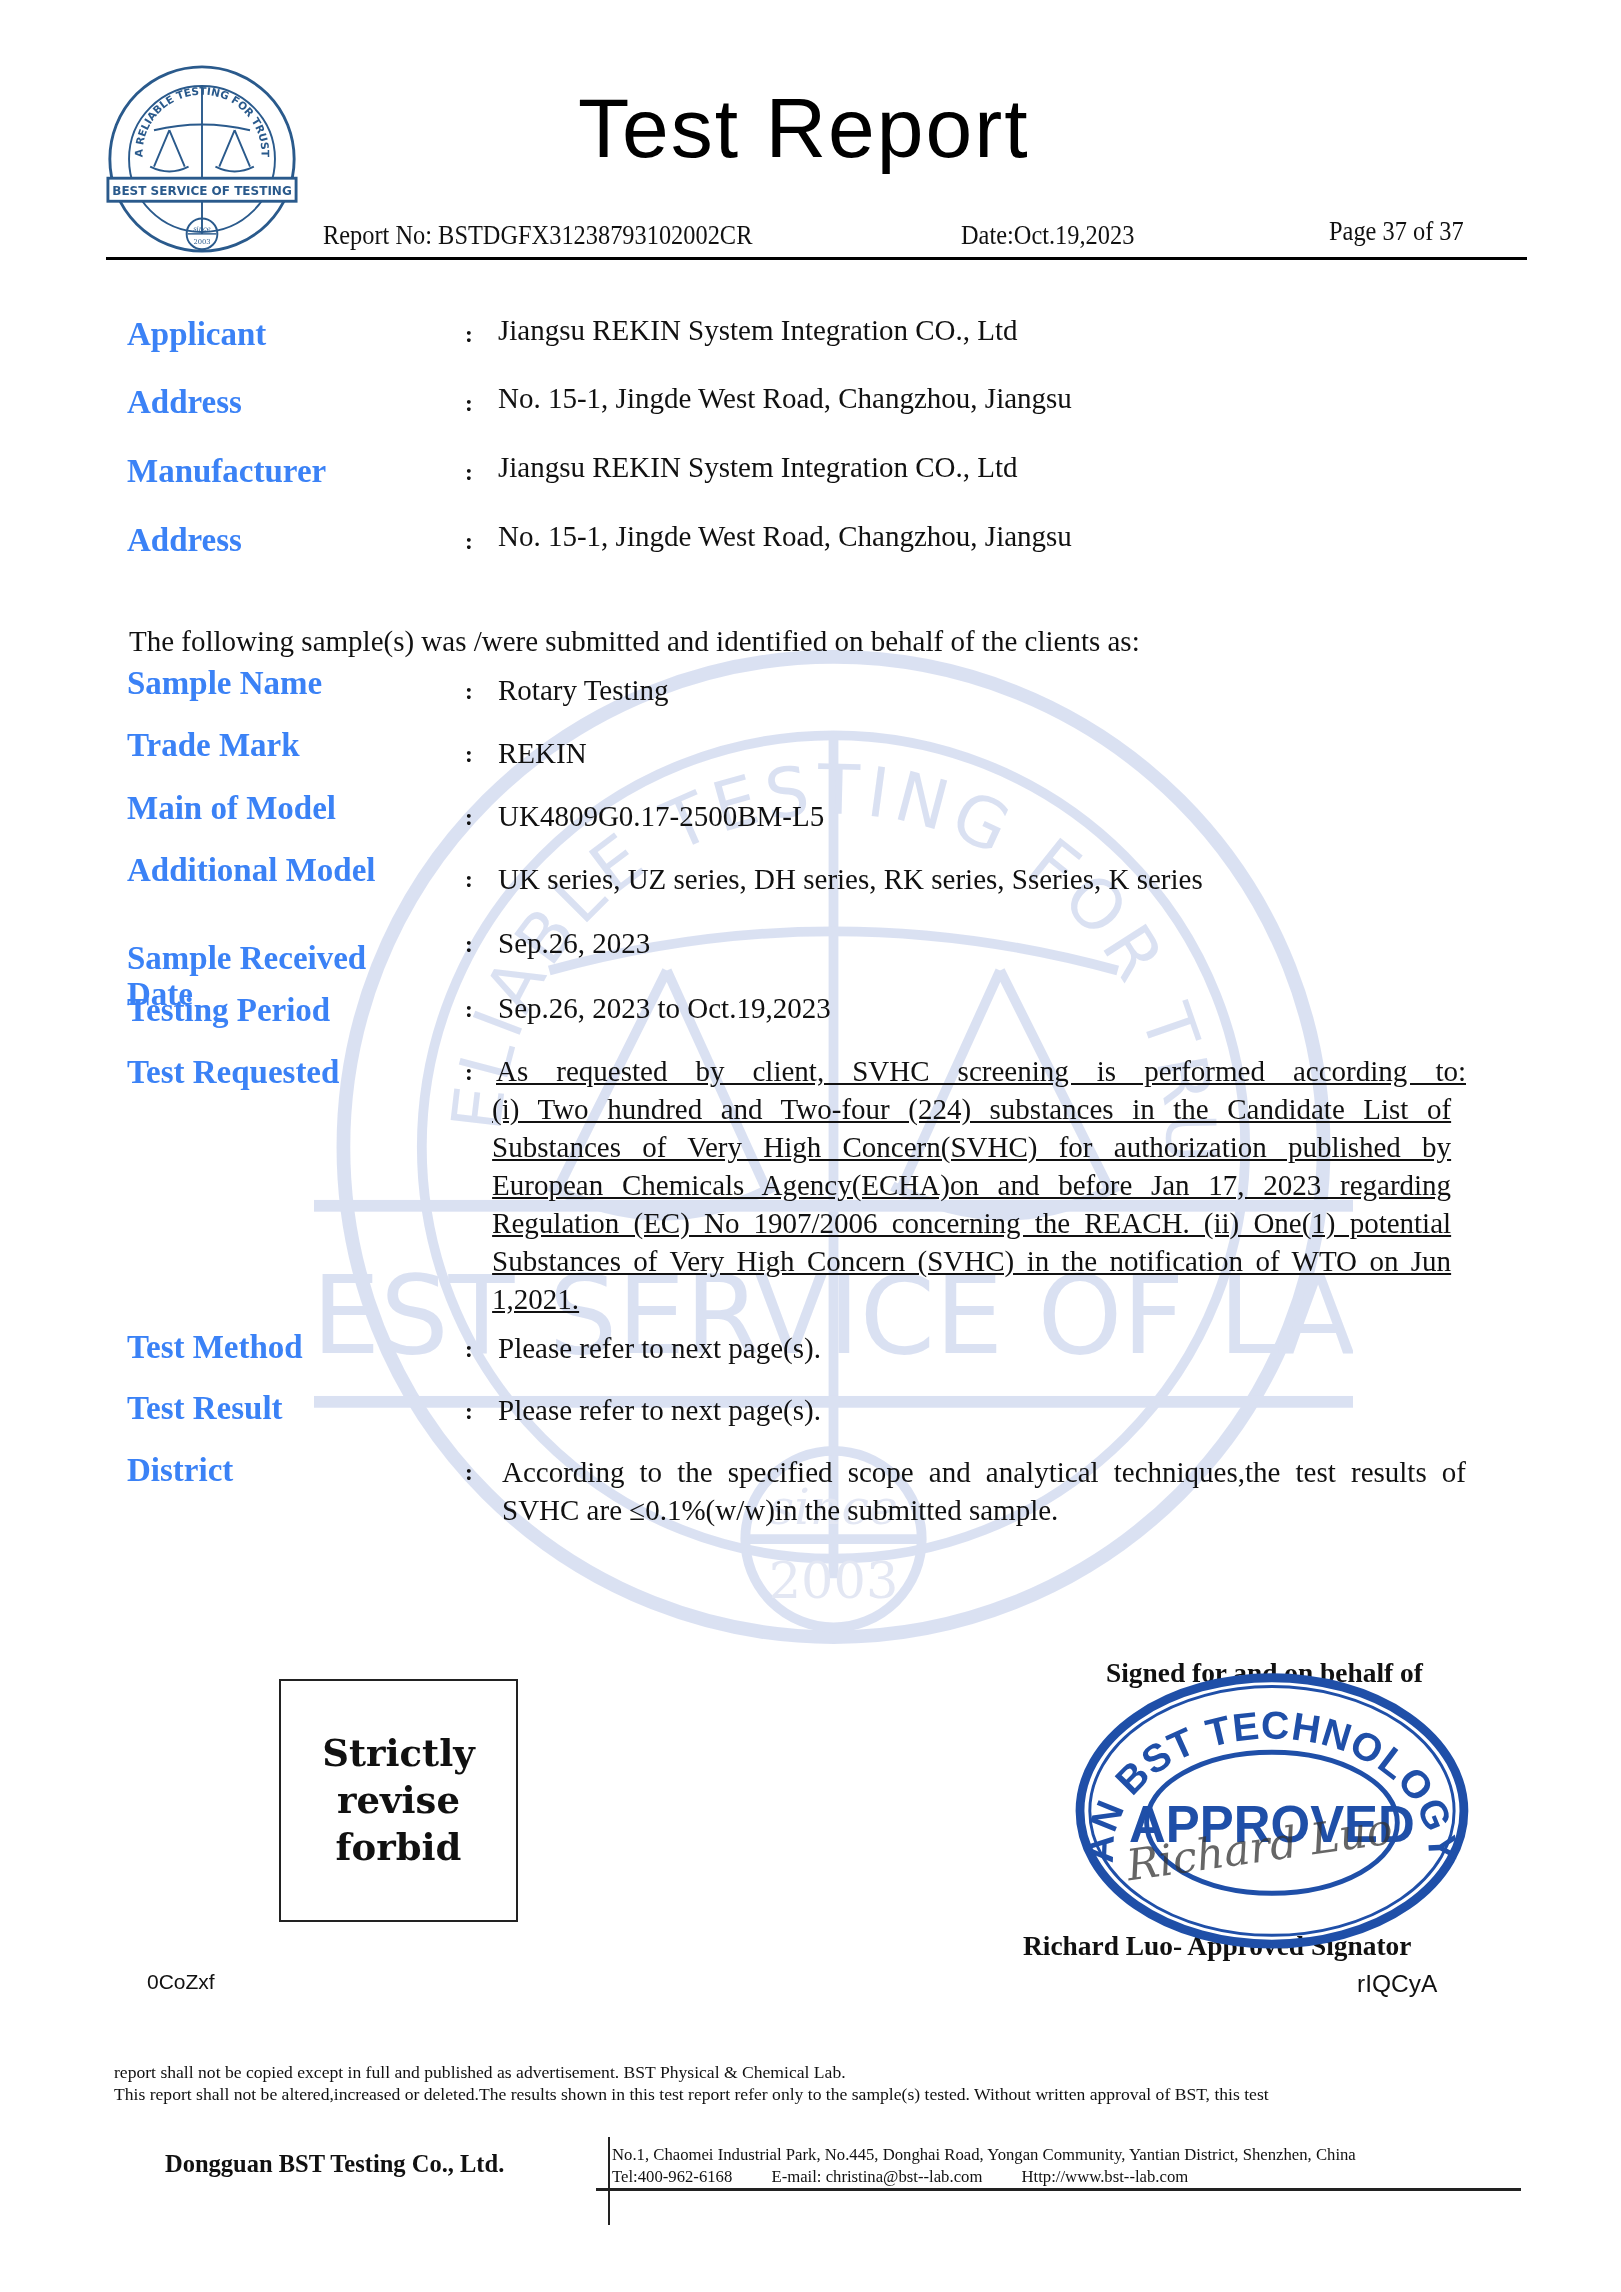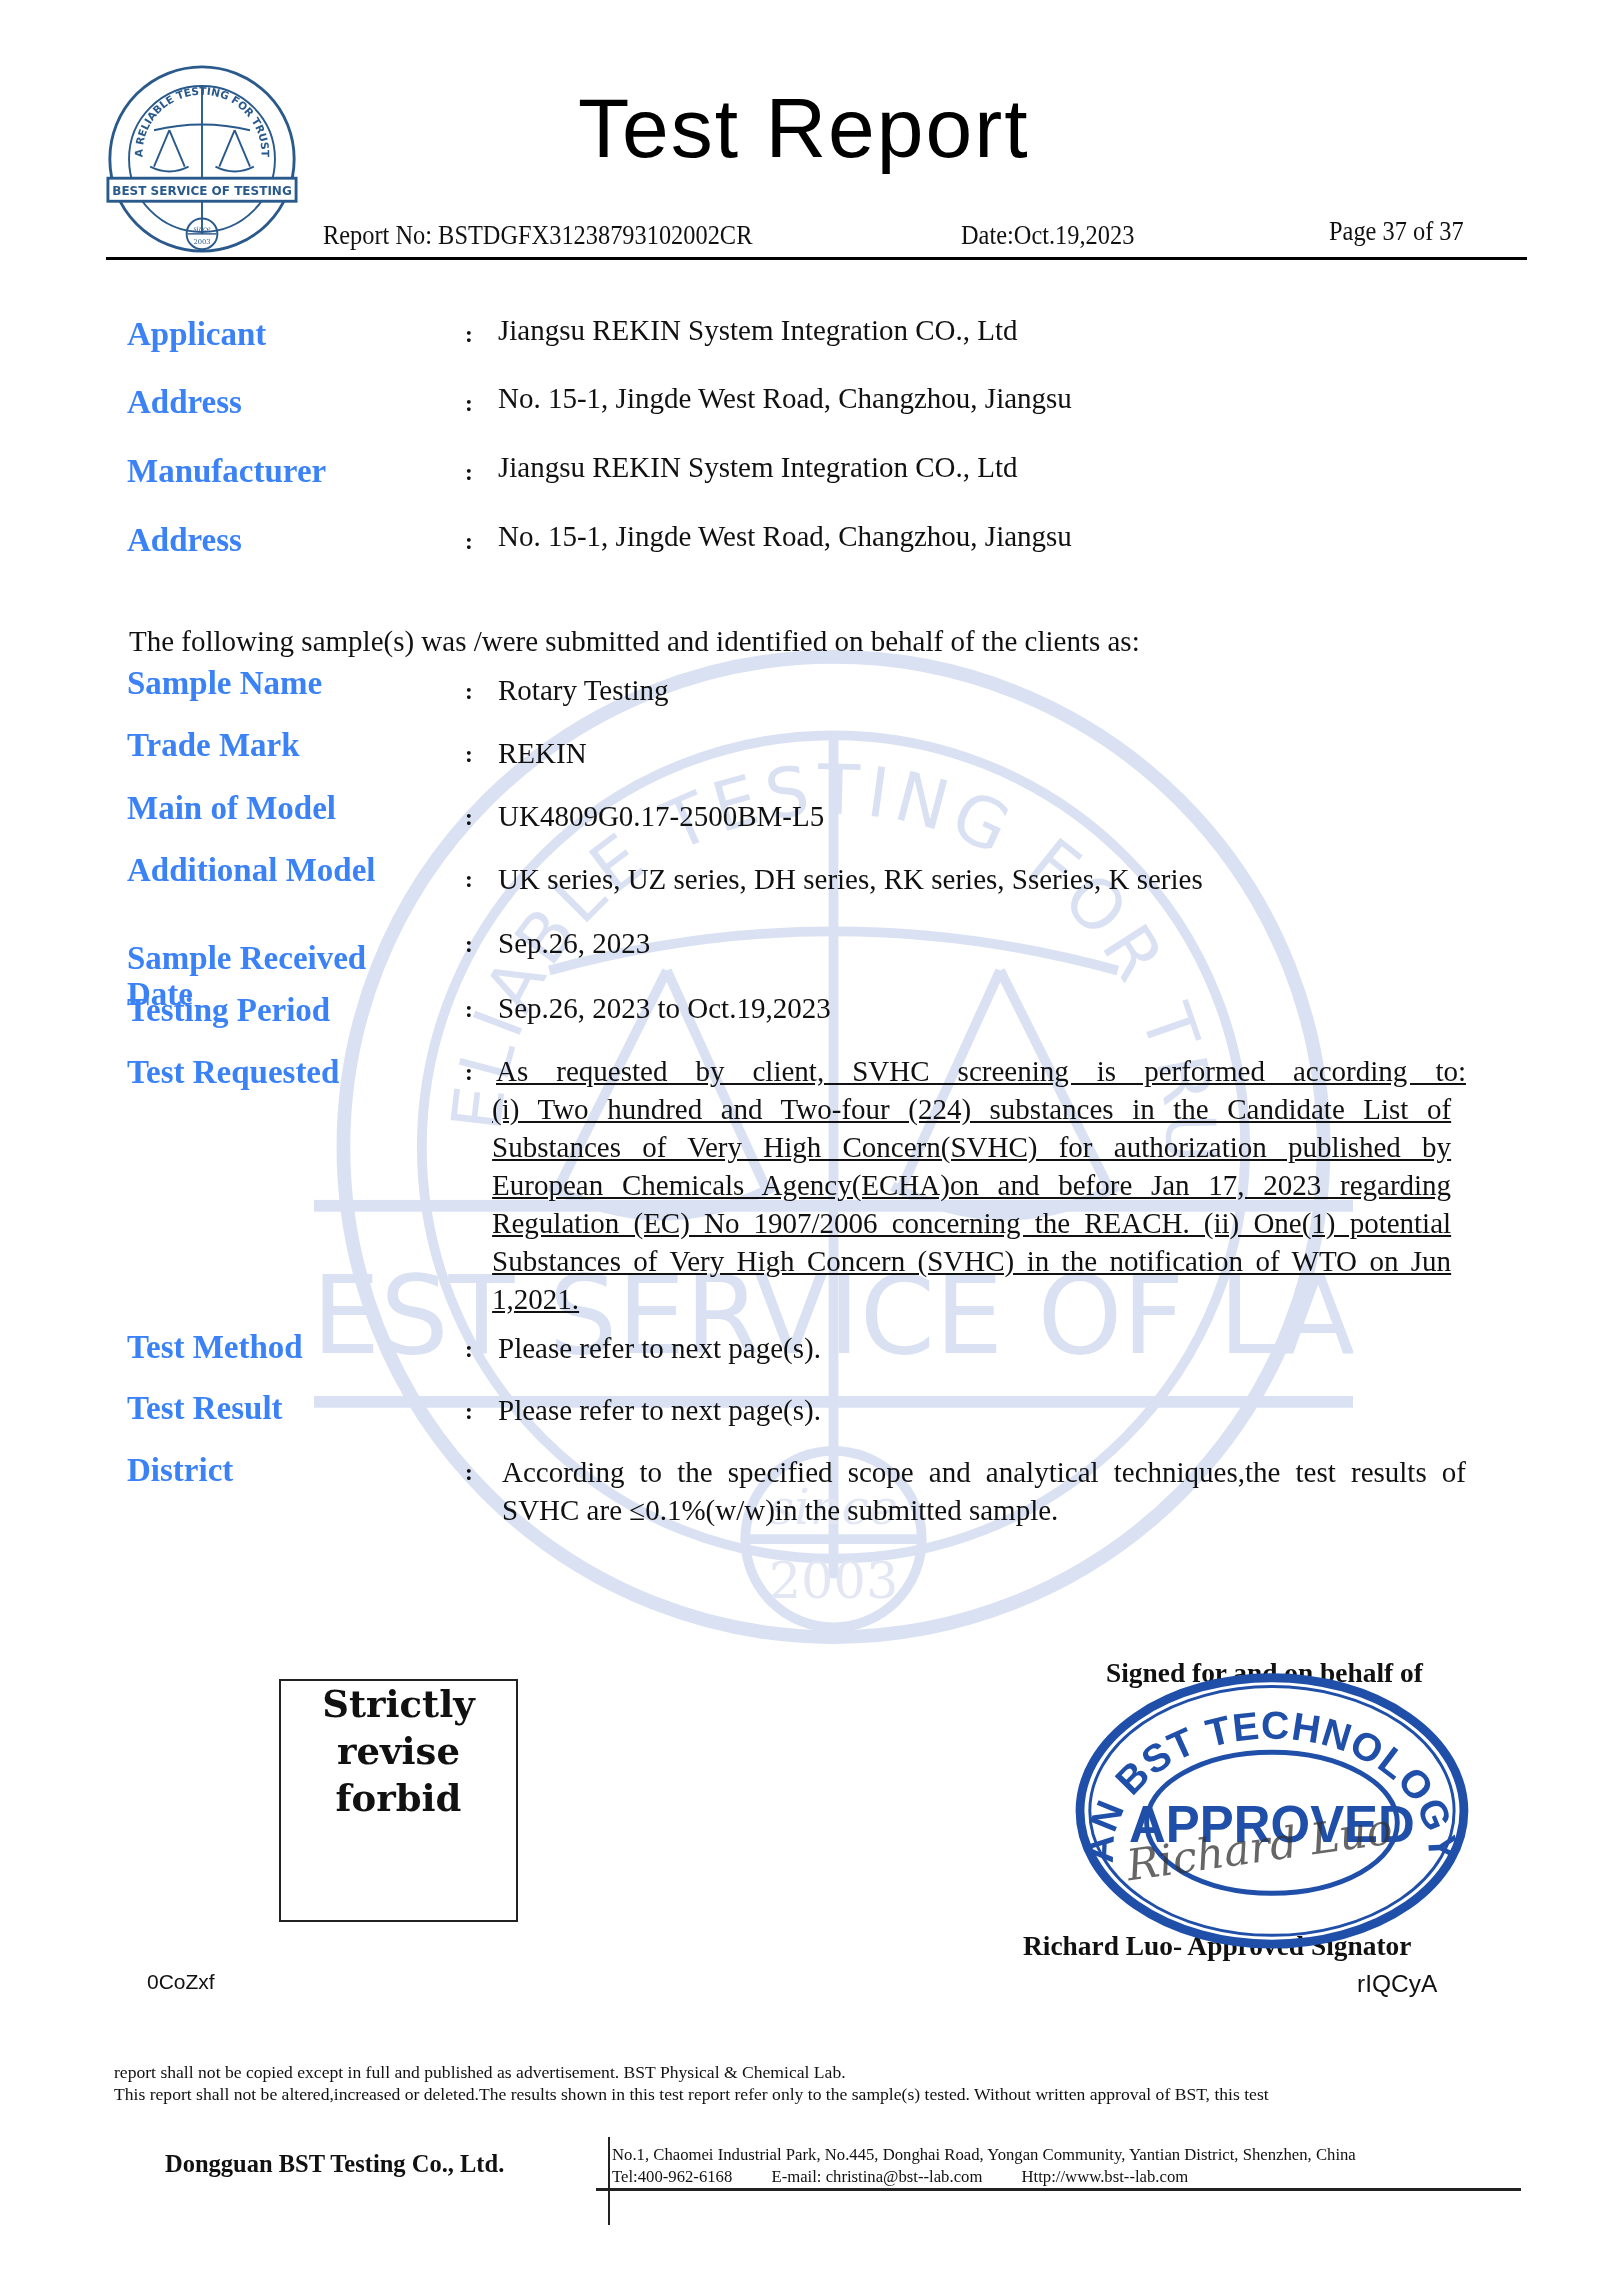--- a/index.html
+++ b/index.html
@@ -23,21 +23,21 @@
   
   .label { left: 127px; font-weight: bold; font-size: 33px; line-height: 36px; color: #3b82f6; }
   .colon { left: 465px; font-weight: bold; font-size: 23.5px; color: #111; }
   .value { left: 498px; font-size: 29px; line-height: 36px; color: #111; }
   .para { left: 496px; width: 970px; font-size: 29px; line-height: 38px; text-align: justify; color: #111; }
   .para p { margin: 0; text-decoration: underline; }
   .intro { left: 129px; top: 625px; font-size: 29px; color: #111; }
 
   
   .strict-box { left: 279px; top: 1679px; width: 239px; height: 243px; border: 2.9px solid #222; box-sizing: border-box;
-                display: flex; justify-content: center; text-align: center; }
+                display: flex; align-items: center; justify-content: center; text-align: center; }
   .strict-text { font-family: "DejaVu Serif", serif; font-weight: bold; font-size: 37px; line-height: 47px; color: #111; }
 
   .code-left { left: 147px; top: 1970px; font-family: "Liberation Sans", sans-serif; font-size: 21px; color: #111; }
   .code-right { left: 1357px; top: 1970px; font-family: "Liberation Sans", sans-serif; font-size: 24.5px; color: #111; }
 
   .signed-for { left: 1106px; top: 1658px; font-weight: bold; font-size: 27.4px; color: #111; }
   .signator { left: 1023px; top: 1931px; font-weight: bold; font-size: 27.4px; color: #111; }
   .stamp { left: 1064px; top: 1666px; width: 412px; height: 284px; }
 
   

